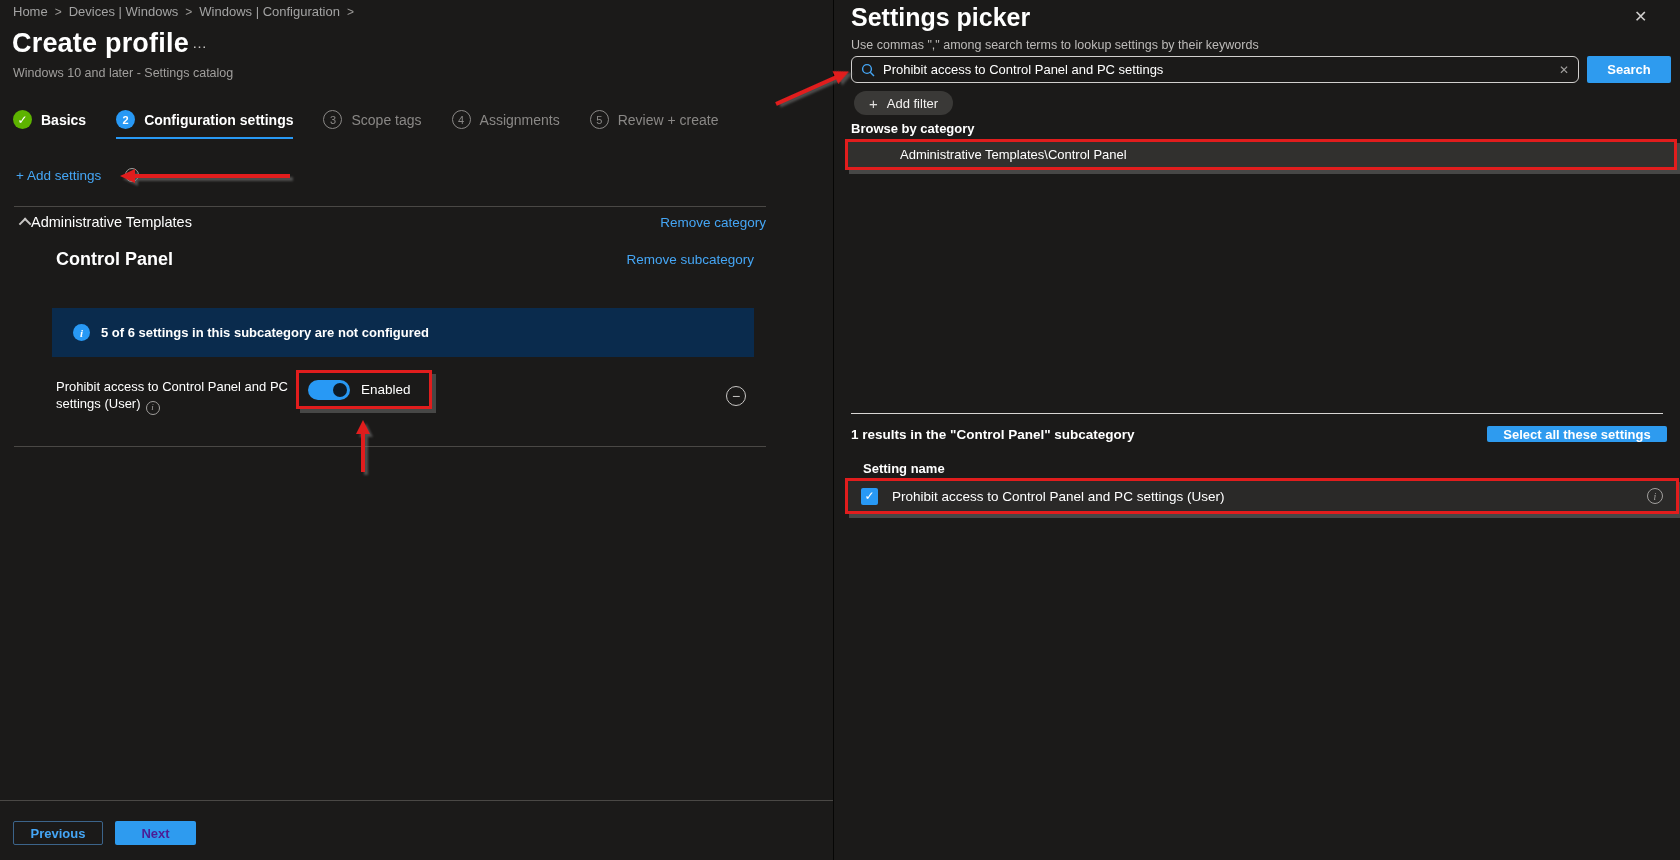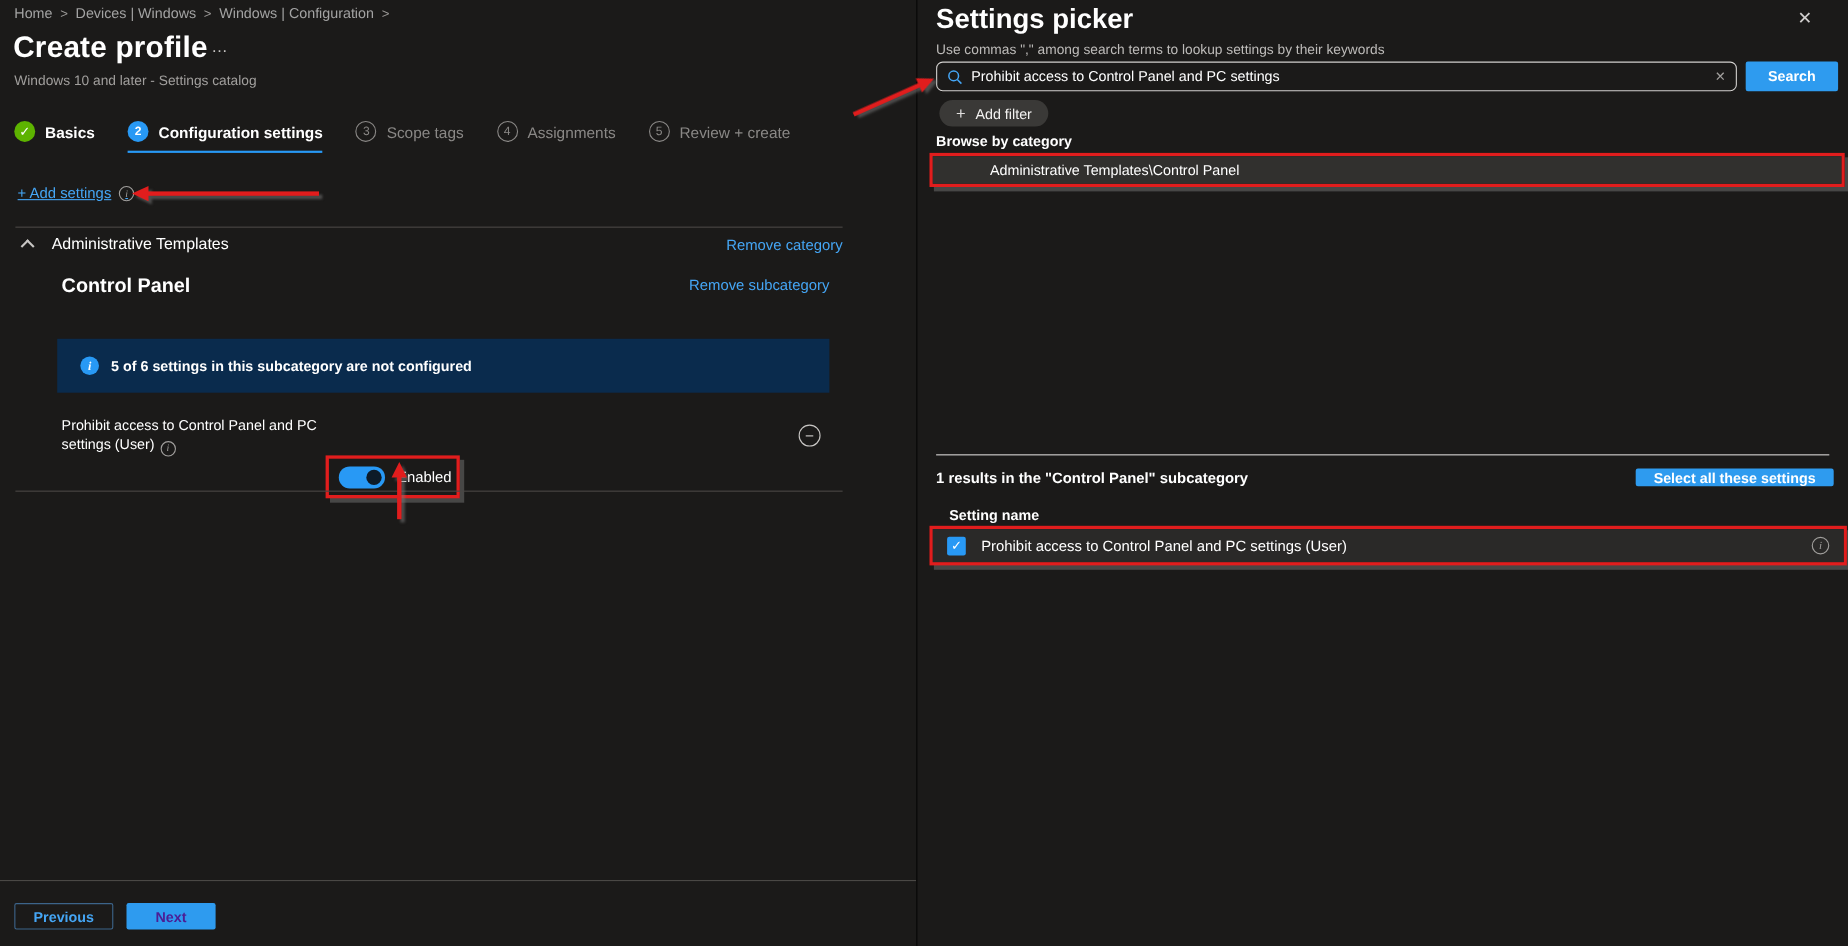--- a/index.html
+++ b/index.html
@@ -21,45 +21,45 @@
   .step { display:flex; align-items:center; gap:9px; padding-bottom:8px; border-bottom:2px solid transparent; cursor:pointer; }
   .step.active { border-bottom-color:#2899f5; }
   .step-circle { width:19px; height:19px; border-radius:50%; display:flex; align-items:center; justify-content:center; font-size:11px; flex:0 0 auto; }
   .step.done .step-circle { background:#5db300; color:#fff; font-size:12px; }
   .step.active .step-circle { background:#2899f5; color:#fff; font-weight:700; }
   .step.todo .step-circle { border:1px solid #8a8886; color:#8a8886; }
   .step-label { font-size:14px; white-space:nowrap; }
   .step.done .step-label { color:#fff; font-weight:600; }
   .step.active .step-label { color:#fff; font-weight:700; }
   .step.todo .step-label { color:#8a8886; }
-  .add-settings { position:absolute; left:16px; top:168px; display:flex; align-items:center; gap:7px; color:#45a6f5; font-size:13.5px; cursor:pointer;text-decoration:underline; }
+  .add-settings { position:absolute; left:16px; top:168px; display:flex; gap:24px; color:#45a6f5; font-size:13.5px; cursor:pointer; }
   .info-icon { width:14px; height:14px; border-radius:50%; border:1px solid #a19f9d; color:#a19f9d;
     display:inline-flex; align-items:center; justify-content:center; font-size:9px;
     font-family:"Liberation Serif", serif; font-style:italic; flex:0 0 auto; }
   .hdivider { position:absolute; height:1px; background:#4a4845; }
   .category-row { position:absolute; left:14px; top:214px; width:752px; display:flex; align-items:center; }
   .chevron-up { width:9px; height:9px; border-left:2px solid #c8c6c4; border-top:2px solid #c8c6c4;
     transform:rotate(45deg) translateY(2px); margin-left:8px; cursor:pointer; }
-  .category-name { margin-left:16px; font-size:14.5px; }
+  .category-name { margin-left:0; font-size:14.5px; }
   .link { color:#45a6f5; font-size:13.5px; cursor:pointer; white-space:nowrap; }
   .category-row .link { margin-left:auto; }
   .subcategory-row { position:absolute; left:56px; top:249px; width:698px; display:flex; align-items:flex-start; }
   .subcategory-name { font-size:18px; font-weight:700; }
   .subcategory-row .link { margin-left:auto; margin-top:3px; }
   .banner { position:absolute; left:52px; top:308px; width:702px; height:49px; background:#0a2b4d;
     display:flex; align-items:center; gap:11px; padding-left:21px; }
   .banner-icon { width:17px; height:17px; border-radius:50%; background:#2899f5; color:#fff;
     display:flex; align-items:center; justify-content:center; font-size:11px; font-weight:700;
     font-family:"Liberation Serif", serif; font-style:italic; }
   .banner-text { font-size:13px; font-weight:600;text-align:center; }
   .setting-label { position:absolute; left:56px; top:378px; width:240px; font-size:13px; line-height:1.33; color:#fff; }
   .setting-label .info-icon { margin-left:5px; transform:translateY(2px); }
   .red-box { border:3px solid #e11d1d; box-shadow:4px 4px 0 rgba(115,115,115,.5); }
-  .toggle-box { position:absolute; left:296px; top:370px; width:122px; height:39px;
-    display:flex; align-items:center; gap:11px; padding-left:9px;margin-top:44px; }
+  .toggle-box { position:absolute; left:296px; top:370px; width:136px; height:39px;
+    display:flex; align-items:center; gap:11px; padding-left:9px; }
   .toggle { width:42px; height:20px; border-radius:10px; background:#2899f5; position:relative; cursor:pointer; flex:0 0 auto; }
   .toggle-knob { position:absolute; right:3px; top:3px; width:14px; height:14px; border-radius:50%; background:#0d1category0; background:#0d1b28; }
   .toggle-state { font-size:13.5px; }
   .minus-icon { position:absolute; left:726px; top:386px; width:20px; height:20px; border-radius:50%;
     border:1px solid #c8c6c4; color:#c8c6c4; display:flex; align-items:center; justify-content:center;
     font-size:14px; cursor:pointer; }
   .footer-divider { position:absolute; left:0; top:800px; width:833px; height:1px; background:#4a4845; }
   .btn { display:flex; align-items:center; justify-content:center; font-size:13px; font-weight:600; cursor:pointer; border-radius:2px; }
   .btn-previous { position:absolute; left:13px; top:821px; width:90px; height:24px;
     border:1px solid #3c648a; color:#45a6f5; background:transparent; }

